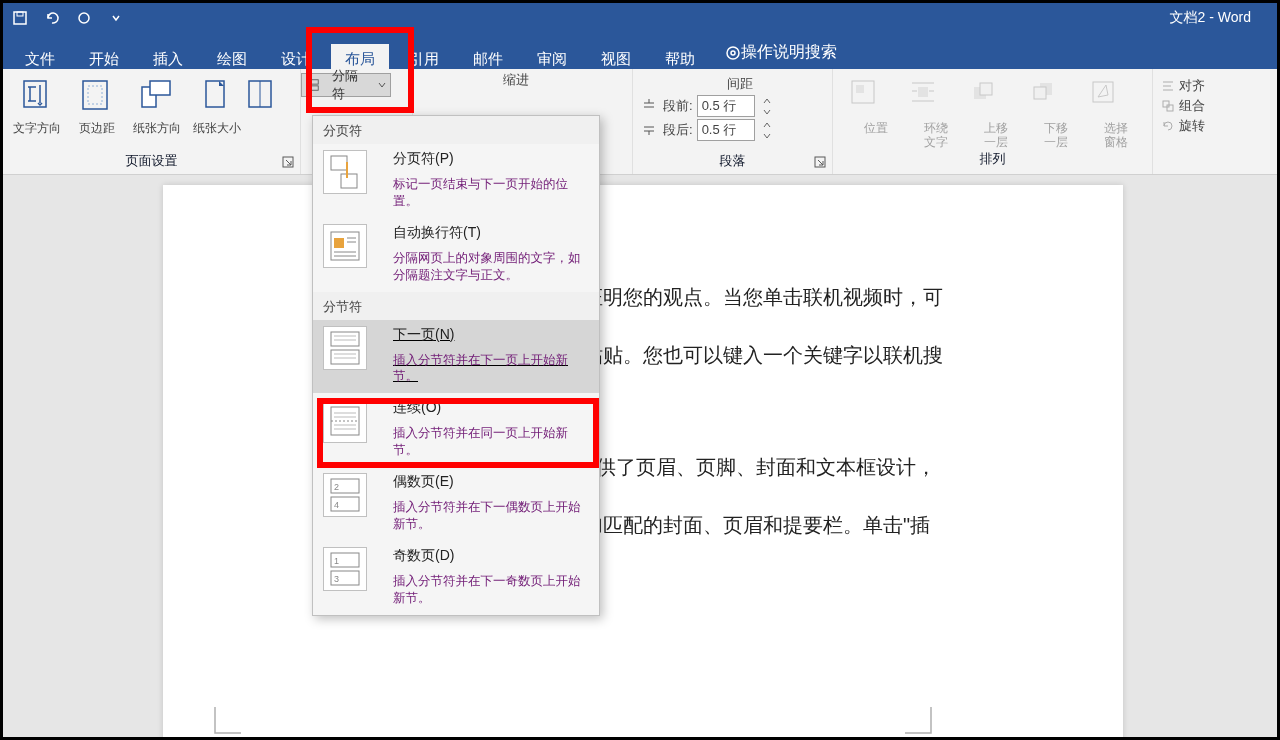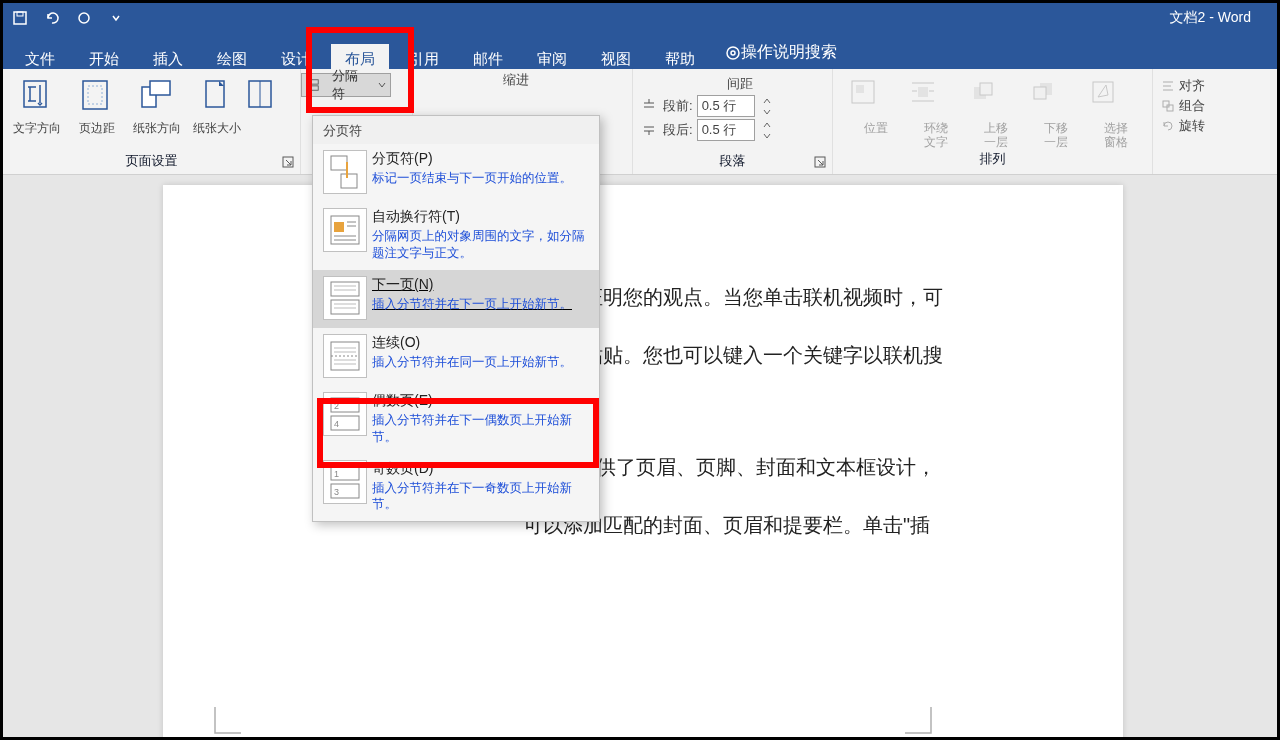--- a/index.html
+++ b/index.html
@@ -59,26 +59,26 @@
   .doc-area { height: calc(100% - 172px); background: #e6e6e6; position: relative; overflow: hidden; }
   .page { position: absolute; left: 160px; top: 10px; width: 960px; height: 680px; background: #fff; box-shadow: 0 0 6px rgba(0,0,0,0.15); }
   .page-content { padding: 80px 70px; font-size: 20px; color: #222; line-height: 2.2; }
   .page-content p { margin-bottom: 14px; }
   .corner-mark { position: absolute; width: 30px; height: 30px; }
   .corner-mark svg { stroke: #b0b0b0; stroke-width: 1.5; fill: none; }
 
   
   .dropdown { position: absolute; left: 309px; top: 112px; width: 288px; background: #f5f5f5; border: 1px solid #c0c0c0; box-shadow: 3px 3px 10px rgba(0,0,0,0.25); z-index: 40; }
   .dd-section-head { font-size: 13px; color: #444; padding: 6px 10px 4px; background: #f0f0f0; }
-  .dd-item { display: flex; gap: 5px; padding: 6px 10px 8px; cursor: pointer; }
+  .dd-item { display: flex; gap: 26px; padding: 6px 10px 8px; cursor: pointer; }
   .dd-item.highlight { background: #d6d6d6; text-decoration: underline; }
   .dd-icon { width: 44px; height: 44px; flex-shrink: 0; border: 1px solid #c0c0c0; background: #fff; display:flex; align-items:center; justify-content:center; }
   .dd-text { flex: 1; }
   .dd-title { font-size: 14px; color: #222; }
-  .dd-desc { font-size: 12.5px; color: #1d4ed8; line-height: 1.35; margin-top: 2px; }
+  .dd-desc { font-size: 12.5px; color: #701a75; line-height: 1.35; margin-top: 8px; }
 
   svg { display: block; }
 </style>
 </head>
 <body>
 
 <div class="titlebar">
   <div class="qat">
     <span class="qat-btn">
       <svg width="16" height="16" viewBox="0 0 16 16">
@@ -388,20 +388,21 @@
           <rect x="9" y="12" width="10" height="10" fill="#e8a33d"></rect>
           <path d="M22 12 L31 12 M22 16 L31 16 M9 26 L31 26 M9 30 L31 30" stroke="#888"></path>
         </svg>
       </div>
     <div class="dd-text">
         <div class="dd-title">自动换行符(T)</div>
         <div class="dd-desc">分隔网页上的对象周围的文字，如分隔题注文字与正文。</div>
       </div>
   </div>
 
+  <div class="dd-section-head">分节符</div>
 
   <div class="dd-item highlight">
     <div class="dd-icon">
         <svg width="40" height="40" viewBox="0 0 40 40">
           <rect x="6" y="4" width="28" height="14" stroke="#888" fill="#fff"></rect>
           <rect x="6" y="22" width="28" height="14" stroke="#888" fill="#fff"></rect>
           <path d="M9 8 L31 8 M9 12 L31 12" stroke="#bbb"></path>
           <path d="M9 26 L31 26 M9 30 L31 30" stroke="#bbb"></path>
         </svg>
       </div>

